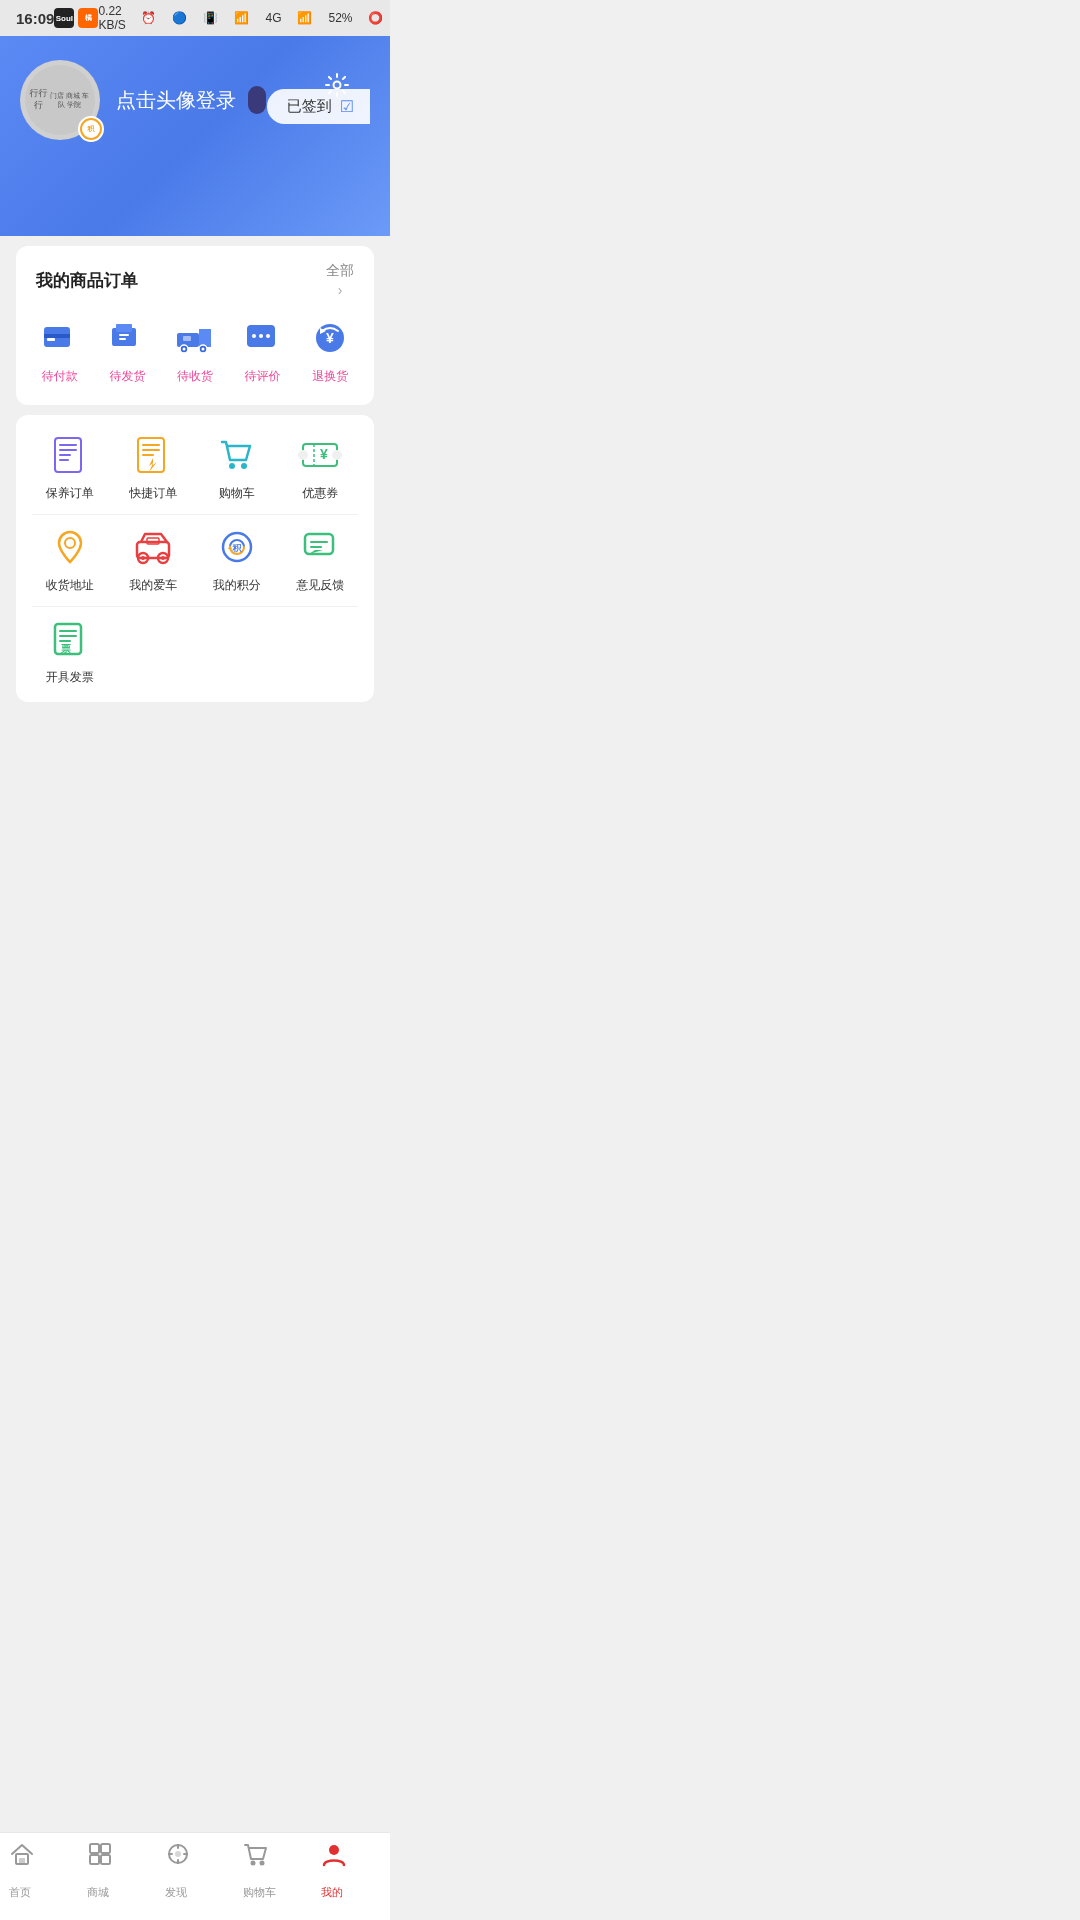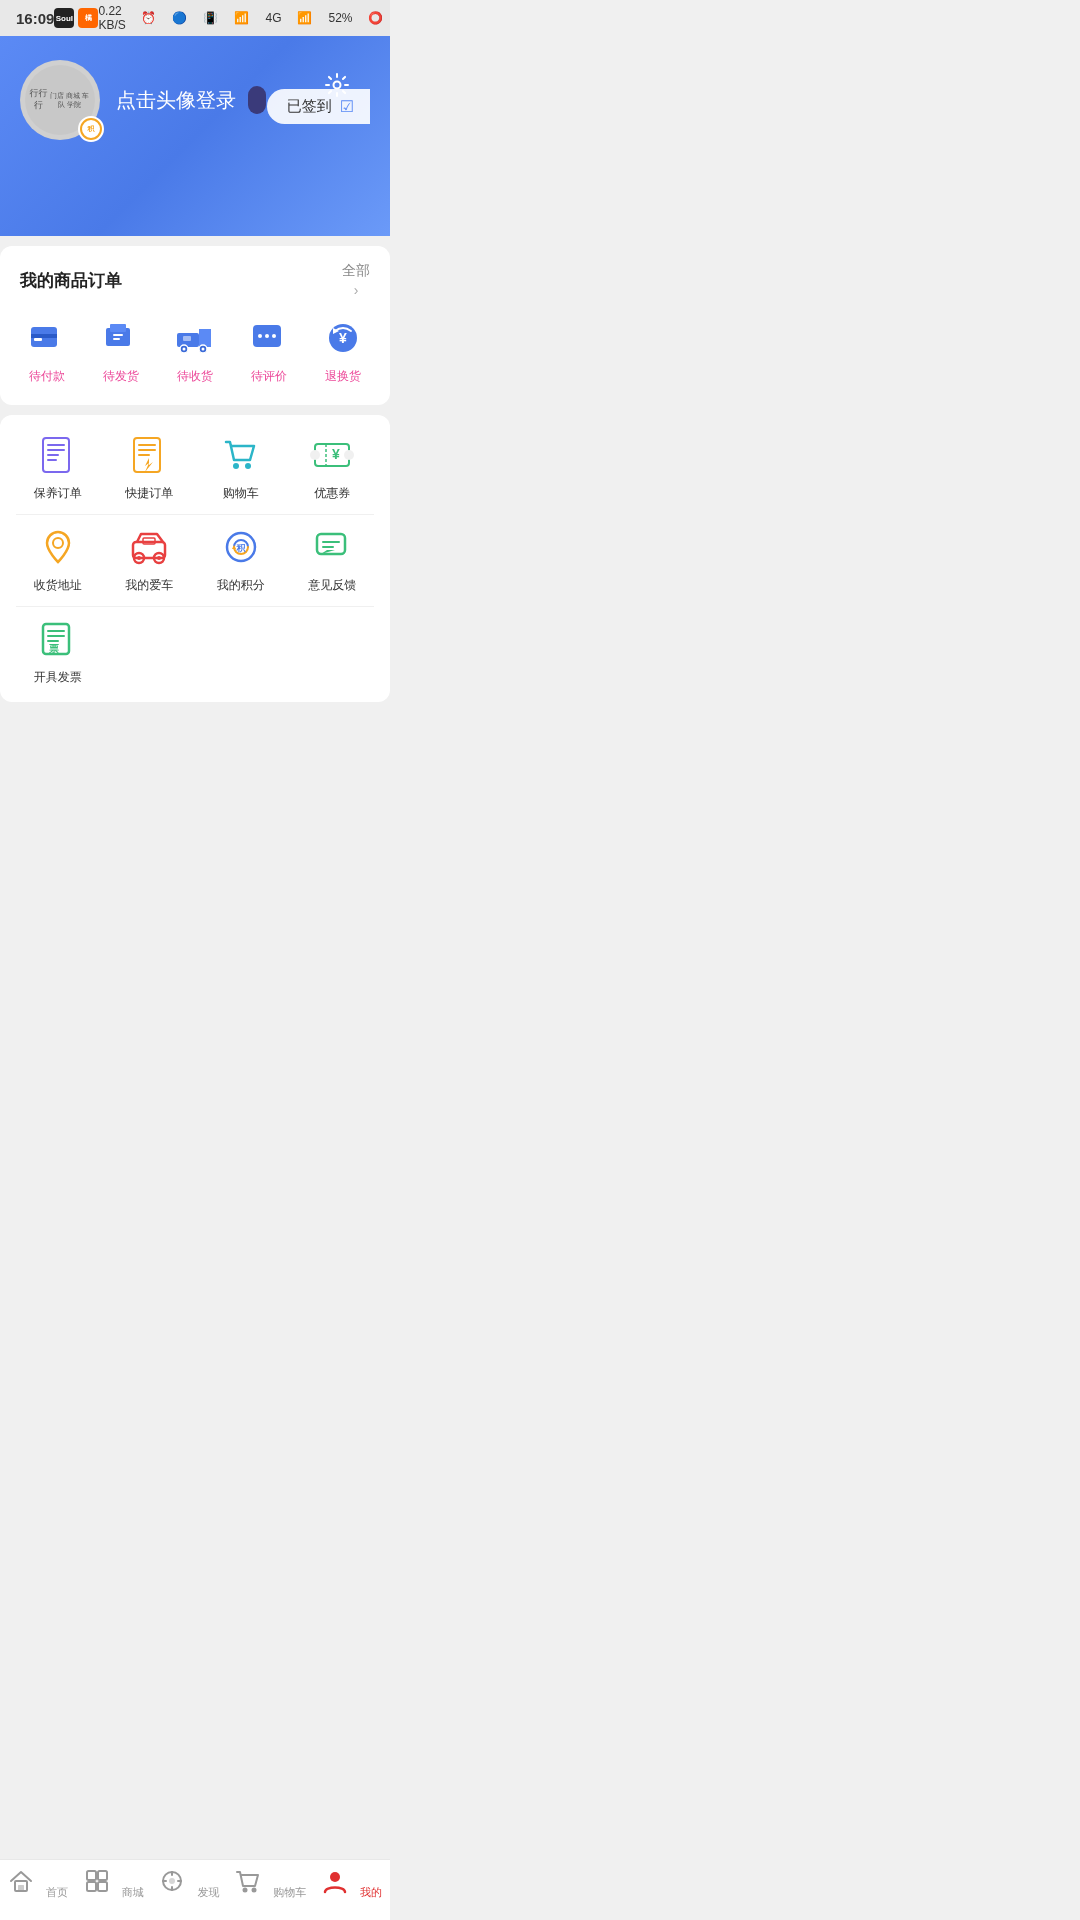--- a/index.html
+++ b/index.html
@@ -244,32 +244,33 @@
       left: 0;
       width: 390px;
       background: white;
       border-top: 1px solid #e8e8e8;
       display: flex;
       justify-content: space-around;
       padding: 8px 0 20px;
     }
     .nav-item {
       display: flex;
-      align-items: flex-end;
+      flex-direction: column;
+      align-items: flex-start;
       gap: 12px;
       cursor: pointer;
       min-width: 60px;
     }
     .nav-icon { font-size: 22px; color: #999; }
     .nav-label { font-size: 11px; color: #999; }
     .nav-item.active .nav-icon { color: #e03030; }
     .nav-item.active .nav-label { color: #e03030; }
 
     .main-content {
-      padding: 0 0;
+      padding: 0 16px;
       padding-bottom: 80px;
     }
 
     .header-banner-inner {
       position: relative;
     }
   </style>
 </head>
 <body>
 

